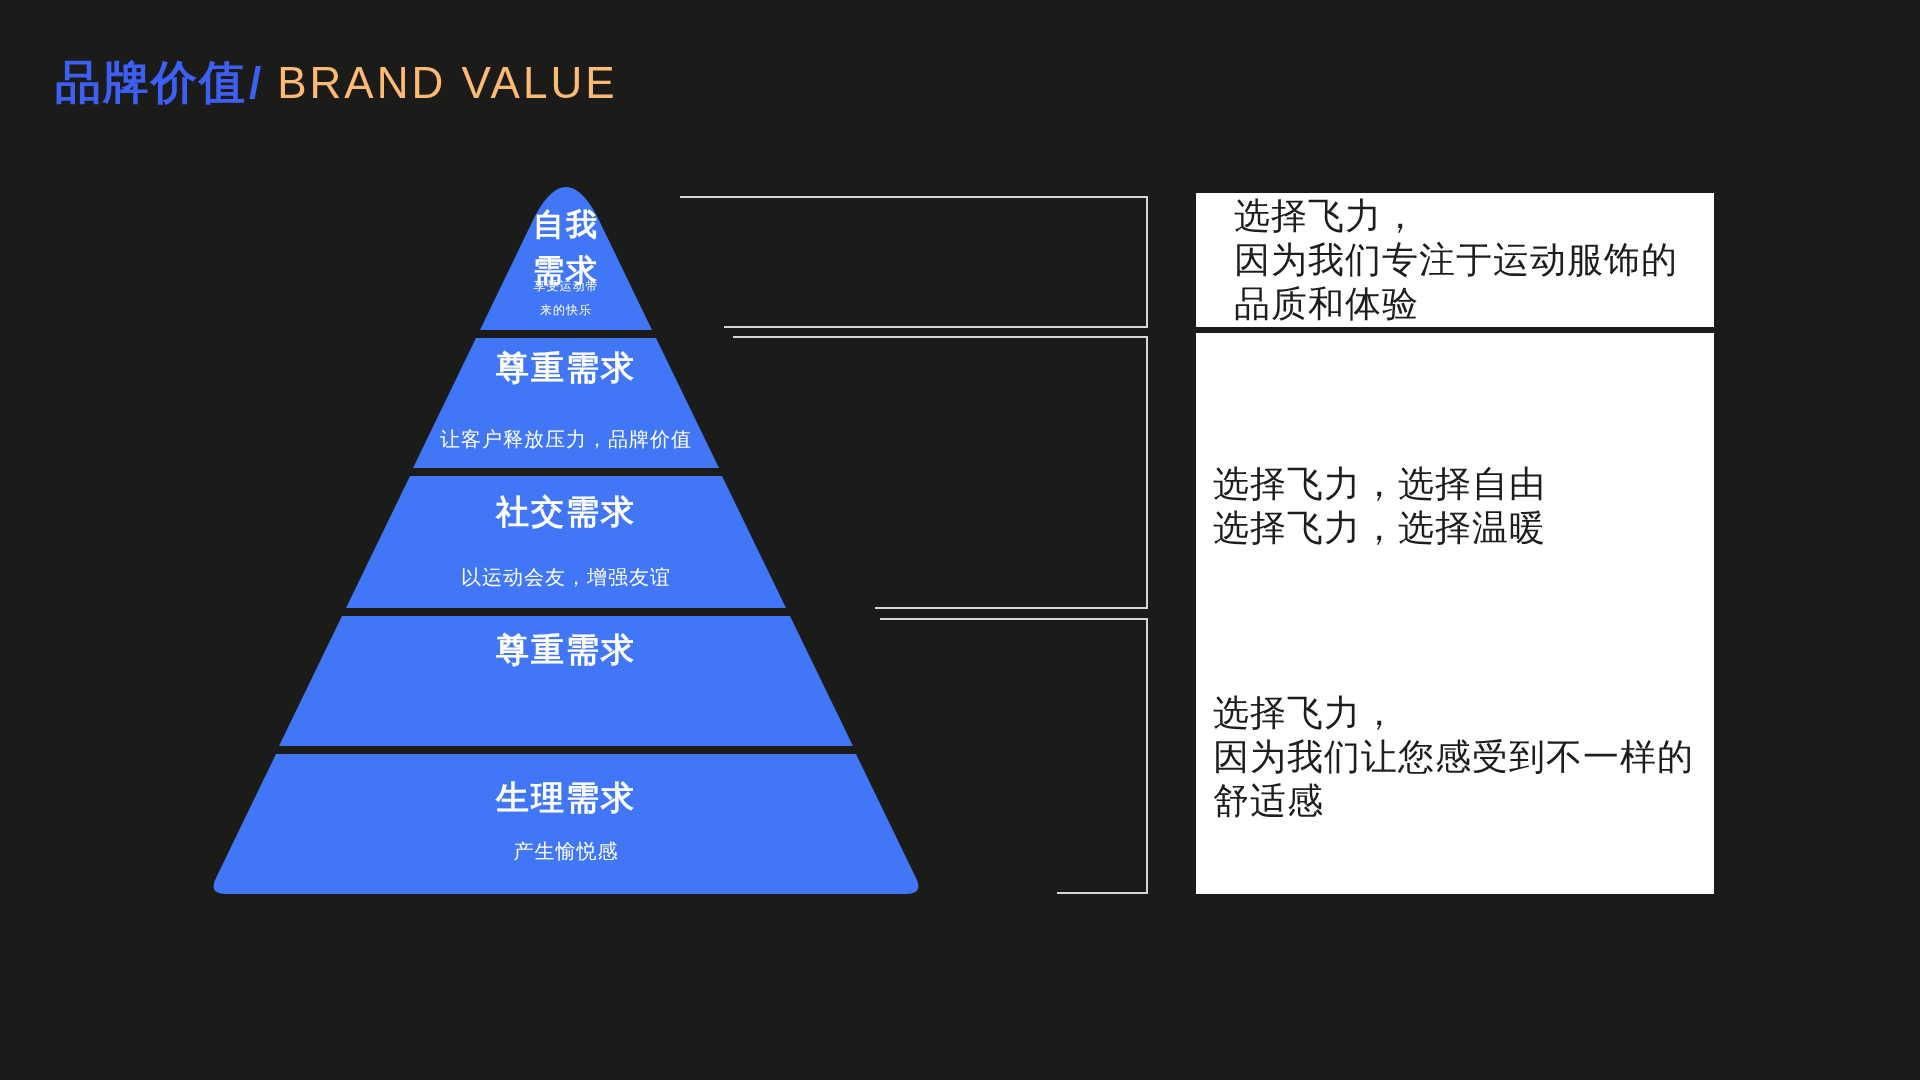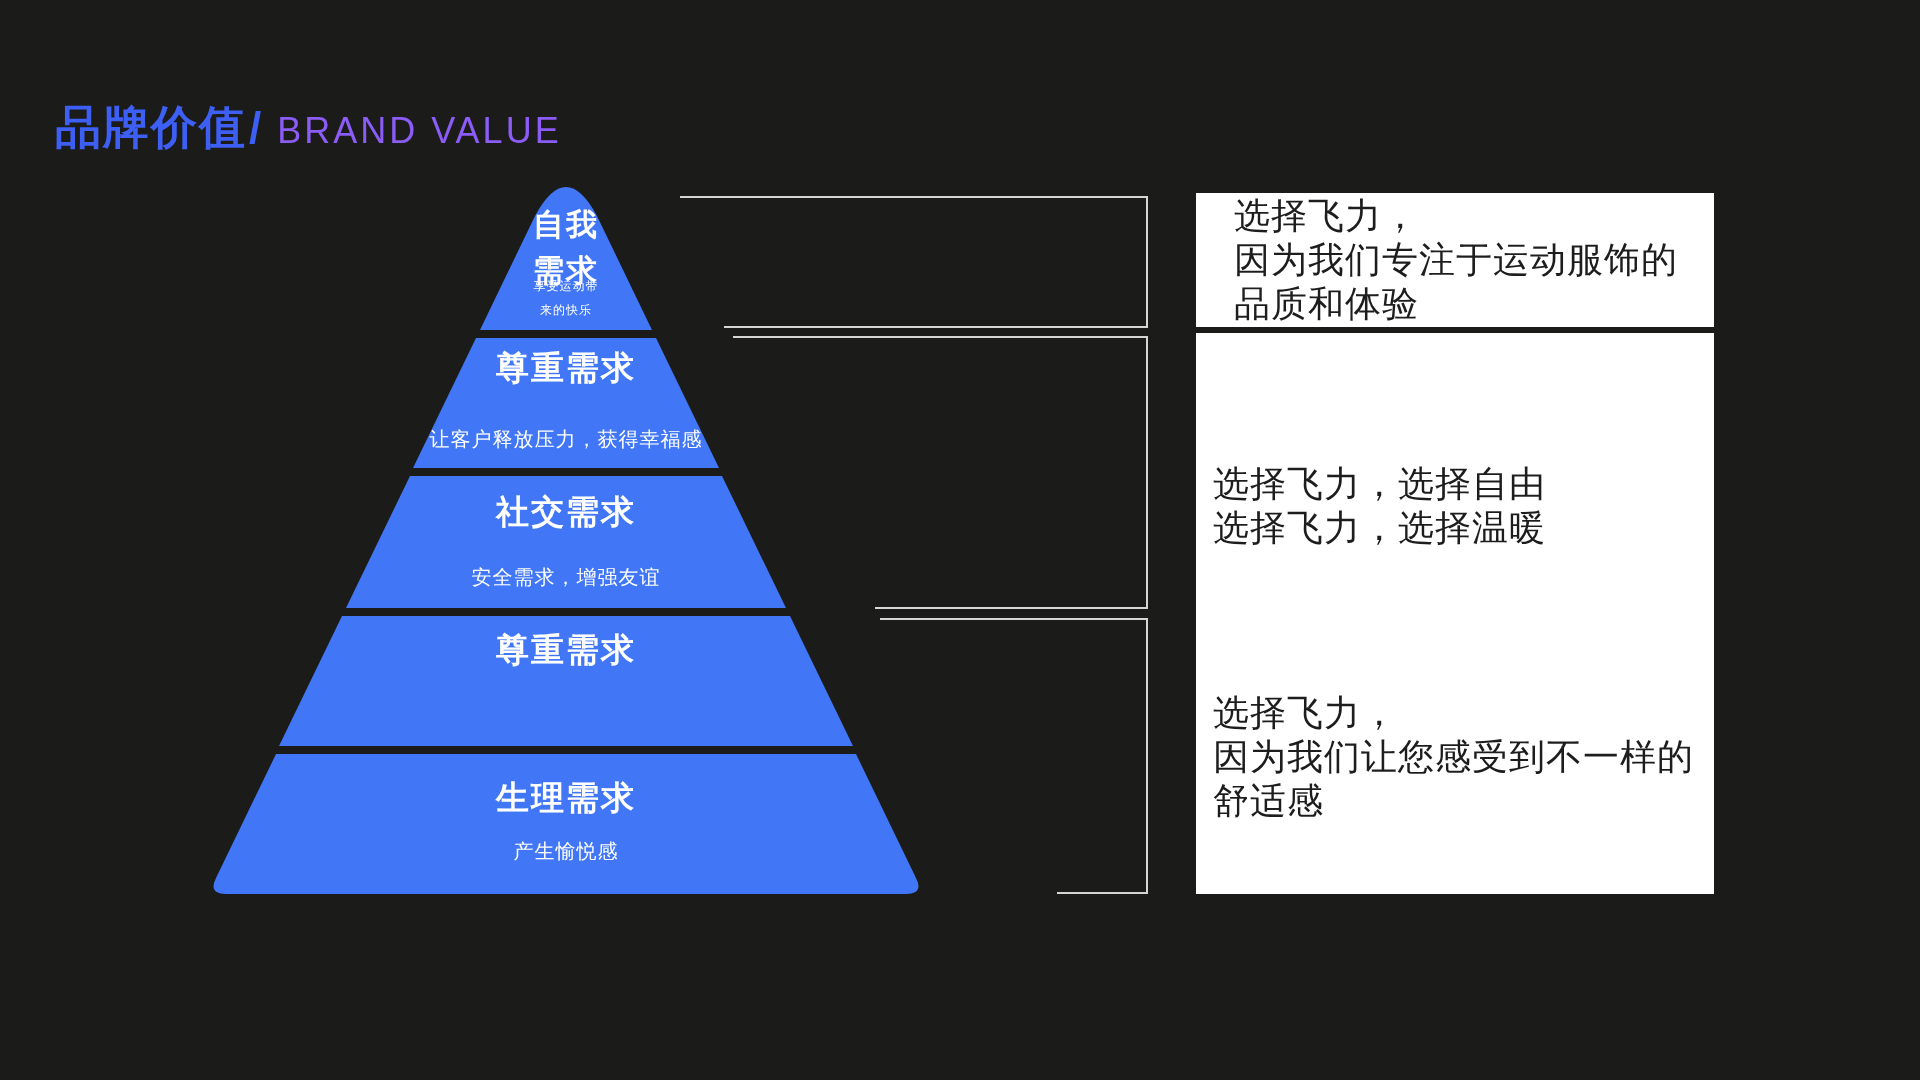--- a/index.html
+++ b/index.html
@@ -16,33 +16,33 @@
   .slide{
     position:relative;
     width:1920px;height:1080px;
     background:var(--bg);
     overflow:hidden;
     font-family:"Liberation Sans","DejaVu Sans",sans-serif;
   }
   
   .header{
     position:absolute;left:55px;top:52px;
-    display:flex;align-items:baseline;white-space:nowrap;margin-top:45px;
+    display:flex;align-items:baseline;white-space:nowrap;
   }
   .header .cn{
     color:var(--title-blue);
     font-size:46px;font-weight:700;letter-spacing:2px;
   }
   .header .slash{
     color:var(--title-blue);
     font-size:44px;font-weight:700;margin-left:2px;
   }
   .header .en{
-    color:#8b5cf6;
-    font-size:36px;font-weight:400;letter-spacing:3px;margin-left:16px;
+    color:#fdba74;
+    font-size:44px;font-weight:400;letter-spacing:3px;margin-left:16px;
   }
   
   .diagram-svg{position:absolute;left:0;top:0;width:1920px;height:1080px;}
   .tier-shape{fill:var(--pyramid-blue);}
   .bracket{fill:none;stroke:var(--line);stroke-width:2;}
   
   .tier-label{
     position:absolute;left:166px;width:800px;
     text-align:center;color:var(--tier-text);
     white-space:pre-line;
@@ -96,24 +96,24 @@
     <polyline class="bracket" points="733,337 1147,337 1147,608 875,608"></polyline>
     <polyline class="bracket" points="880,619 1147,619 1147,893 1057,893"></polyline>
   </svg>
 
   <div class="tier-label tier-title t1-title">自我
 需求</div>
   <div class="tier-label tier-sub t1-sub">享受运动带
 来的快乐</div>
 
   <div class="tier-label tier-title t2-title">尊重需求</div>
-  <div class="tier-label tier-sub t2-sub">让客户释放压力，获得幸福感</div>
+  <div class="tier-label tier-sub t2-sub">让客户释放压力，品牌价值</div>
 
   <div class="tier-label tier-title t3-title">社交需求</div>
-  <div class="tier-label tier-sub t3-sub">安全需求，增强友谊</div>
+  <div class="tier-label tier-sub t3-sub">以运动会友，增强友谊</div>
 
   <div class="tier-label tier-title t4-title">尊重需求</div>
 
   <div class="tier-label tier-title t5-title">生理需求</div>
   <div class="tier-label tier-sub t5-sub">产生愉悦感</div>
 
   <div class="note-box note-1">
     <div class="note-text">选择飞力，
 因为我们专注于运动服饰的品质和体验</div>
   </div>

